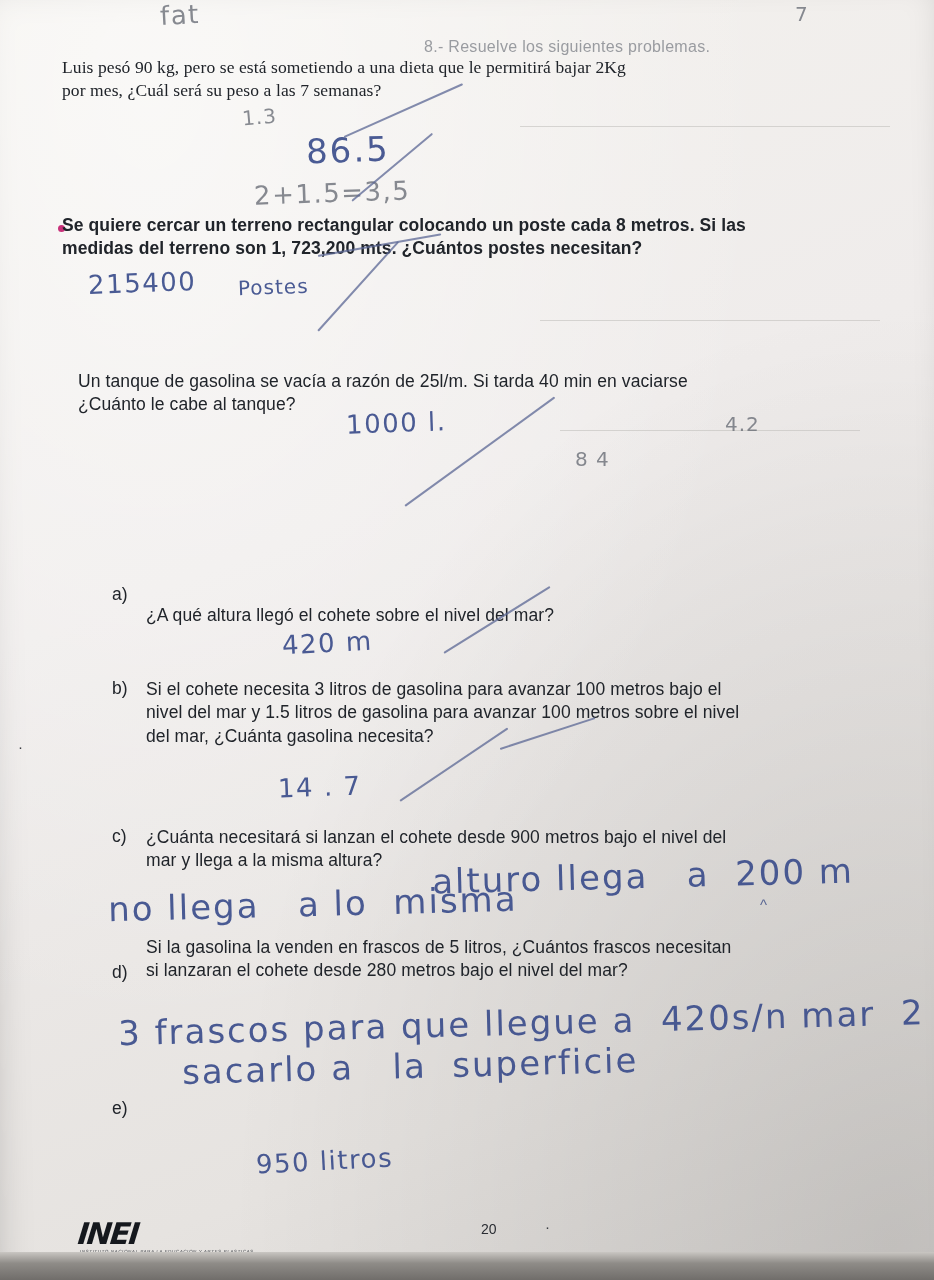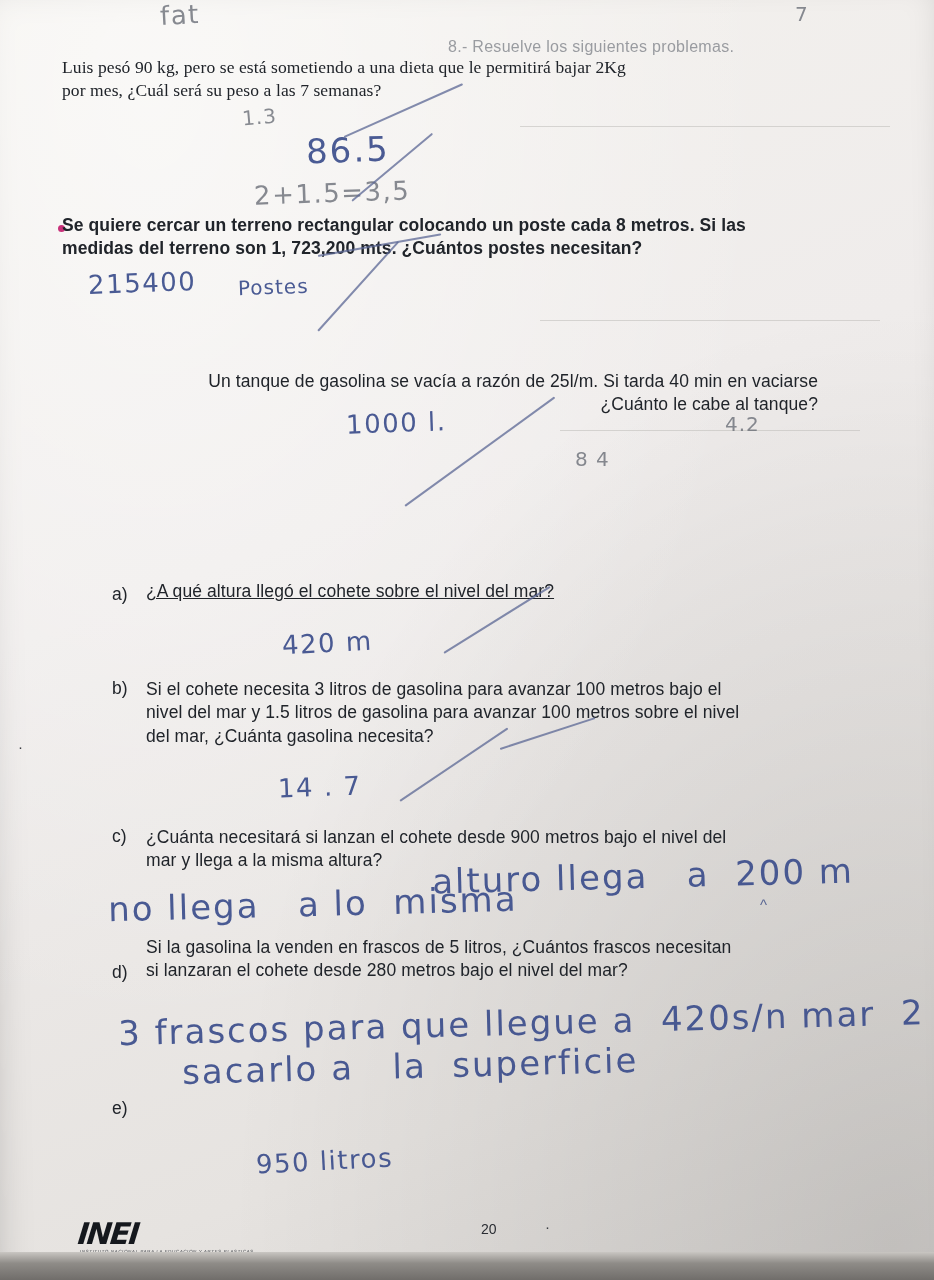--- a/index.html
+++ b/index.html
@@ -156,51 +156,51 @@
 
 <div class="page">
   <div class="sheet"></div>
   <div class="content">
 
     <div class="ghost" style="left:500px; top:120px; width:420px;">                                                  </div>
     <div class="bleed-line" style="left:520px; top:126px; width:370px;"></div>
     <div class="bleed-line" style="left:540px; top:320px; width:340px;"></div>
     <div class="bleed-line" style="left:560px; top:430px; width:300px;"></div>
 
-    <div class="hdr" style="left:448px; top:38px;">8.- Resuelve los siguientes problemas.</div>
+    <div class="hdr" style="left:424px; top:38px;">8.- Resuelve los siguientes problemas.</div>
 
     <div class="hw pencil med" style="left:160px; top:0px; transform:rotate(-3deg);">fat</div>
     <div class="hw pencil sm" style="left:795px; top:2px;">7</div>
 
     <div class="txt" style="left:62px; top:56px; width:720px;font-family:Liberation Serif, serif;">Luis pesó 90 kg, pero se está sometiendo a una dieta que le permitirá bajar 2Kg
 por mes, ¿Cuál será su peso a las 7 semanas?</div>
     <div class="hw pencil sm" style="left:242px; top:105px; transform:rotate(-5deg);">1.3</div>
     <div class="hw big" style="left:306px; top:130px; transform:rotate(-2deg);">86.5</div>
     <div class="hw pencil med" style="left:254px; top:178px; transform:rotate(-2deg);">2+1.5=3,5</div>
     <div class="slash" style="left:352px; top:200px; width:105px; transform:rotate(-40deg);"></div>
     <div class="slash" style="left:344px; top:136px; width:130px; transform:rotate(-24deg);"></div>
 
     <div class="dot-mark" style="left:58px; top:225px;"></div>
     <div class="txt" style="left:62px; top:214px; width:740px;font-weight:bold;">Se quiere cercar un terreno rectangular colocando un poste cada 8 metros. Si las
 medidas del terreno son 1, 723,200 mts. ¿Cuántos postes necesitan?</div>
     <div class="hw med" style="left:88px; top:268px; transform:rotate(-2deg);">215400</div>
     <div class="hw sm" style="left:238px; top:275px; transform:rotate(-2deg);">Postes</div>
     <div class="slash" style="left:318px; top:330px; width:120px; transform:rotate(-48deg);"></div>
     <div class="slash" style="left:318px; top:255px; width:125px; transform:rotate(-10deg);"></div>
 
-    <div class="txt" style="left:78px; top:370px; width:740px;text-align:right;">Un tanque de gasolina se vacía a razón de 25l/m. Si tarda 40 min en vaciarse
+    <div class="txt" style="left:78px; top:370px; width:740px;">Un tanque de gasolina se vacía a razón de 25l/m. Si tarda 40 min en vaciarse
 ¿Cuánto le cabe al tanque?</div>
     <div class="hw med" style="left:346px; top:408px; transform:rotate(-2deg);">1000 l.</div>
     <div class="hw pencil sm" style="left:700px; top:412px;margin-left:25px;">4.2</div>
     <div class="hw pencil sm" style="left:575px; top:447px;">8 4</div>
     <div class="slash" style="left:405px; top:505px; width:185px; transform:rotate(-36deg);"></div>
 
 
     <div class="lbl" style="left:112px; top:584px;">a)</div>
-    <div class="txt" style="left:146px; top:580px; width:700px;text-decoration:underline;">¿A qué altura llegó el cohete sobre el nivel del mar?</div>
+    <div class="txt" style="left:146px; top:604px; width:700px;">¿A qué altura llegó el cohete sobre el nivel del mar?</div>
     <div class="hw med" style="left:282px; top:628px; transform:rotate(-3deg);">420 m</div>
     <div class="slash" style="left:444px; top:652px; width:125px; transform:rotate(-32deg);"></div>
     <div class="hw pencil xs" style="left:766px; top:560px;"> </div>
 
     <div class="lbl" style="left:112px; top:678px;">b)</div>
     <div class="txt" style="left:146px; top:678px; width:745px;">Si el cohete necesita 3 litros de gasolina para avanzar 100 metros bajo el
 nivel del mar y 1.5 litros de gasolina para avanzar 100 metros sobre el nivel
 del mar, ¿Cuánta gasolina necesita?</div>
     <div class="hw med" style="left:278px; top:772px; transform:rotate(-2deg);">14 . 7</div>
     <div class="slash" style="left:400px; top:800px; width:130px; transform:rotate(-34deg);"></div>

